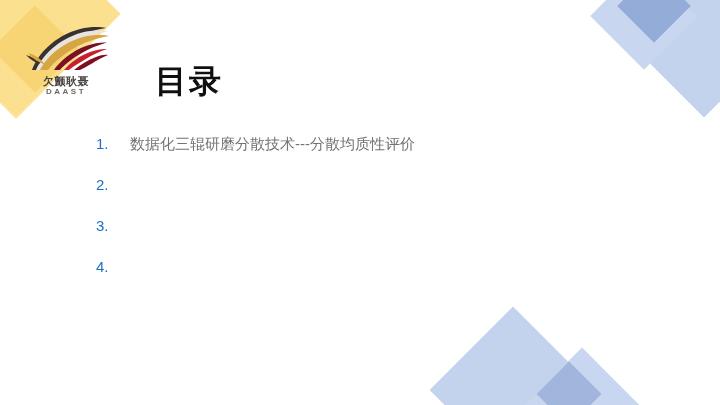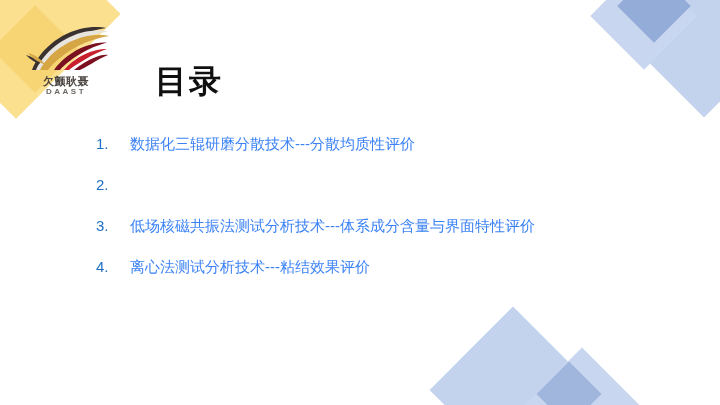--- a/index.html
+++ b/index.html
@@ -130,21 +130,21 @@
     margin-bottom: 26px;
     white-space: nowrap;
   }
   .toc-num {
     width: 34px;
     flex: 0 0 34px;
     font-size: 15px;
     color: #1f70c4;
   }
   .toc-text {
-    color: #3b82f6;
+    color: #737373;
     font-size: 15px;
   }
 </style>
 </head>
 <body>
 
 <div id="slide">
 
   <div class="deco" id="deco-topleft">
     <div class="sq gold-big"></div>
@@ -190,23 +190,21 @@
       <span class="toc-num">1.</span>
       <span class="toc-text">数据化三辊研磨分散技术---分散均质性评价</span>
     </div>
 
     <div class="toc-item">
       <span class="toc-num">2.</span>
     </div>
 
     <div class="toc-item">
       <span class="toc-num">3.</span>
-      <span class="toc-text">低场核磁共振法测试分析技术---体系成分含量与界面特性评价</span>
     </div>
 
     <div class="toc-item">
       <span class="toc-num">4.</span>
-      <span class="toc-text">离心法测试分析技术---粘结效果评价</span>
     </div>
 
   </div>
 
 </div>
 
 </body></html>

